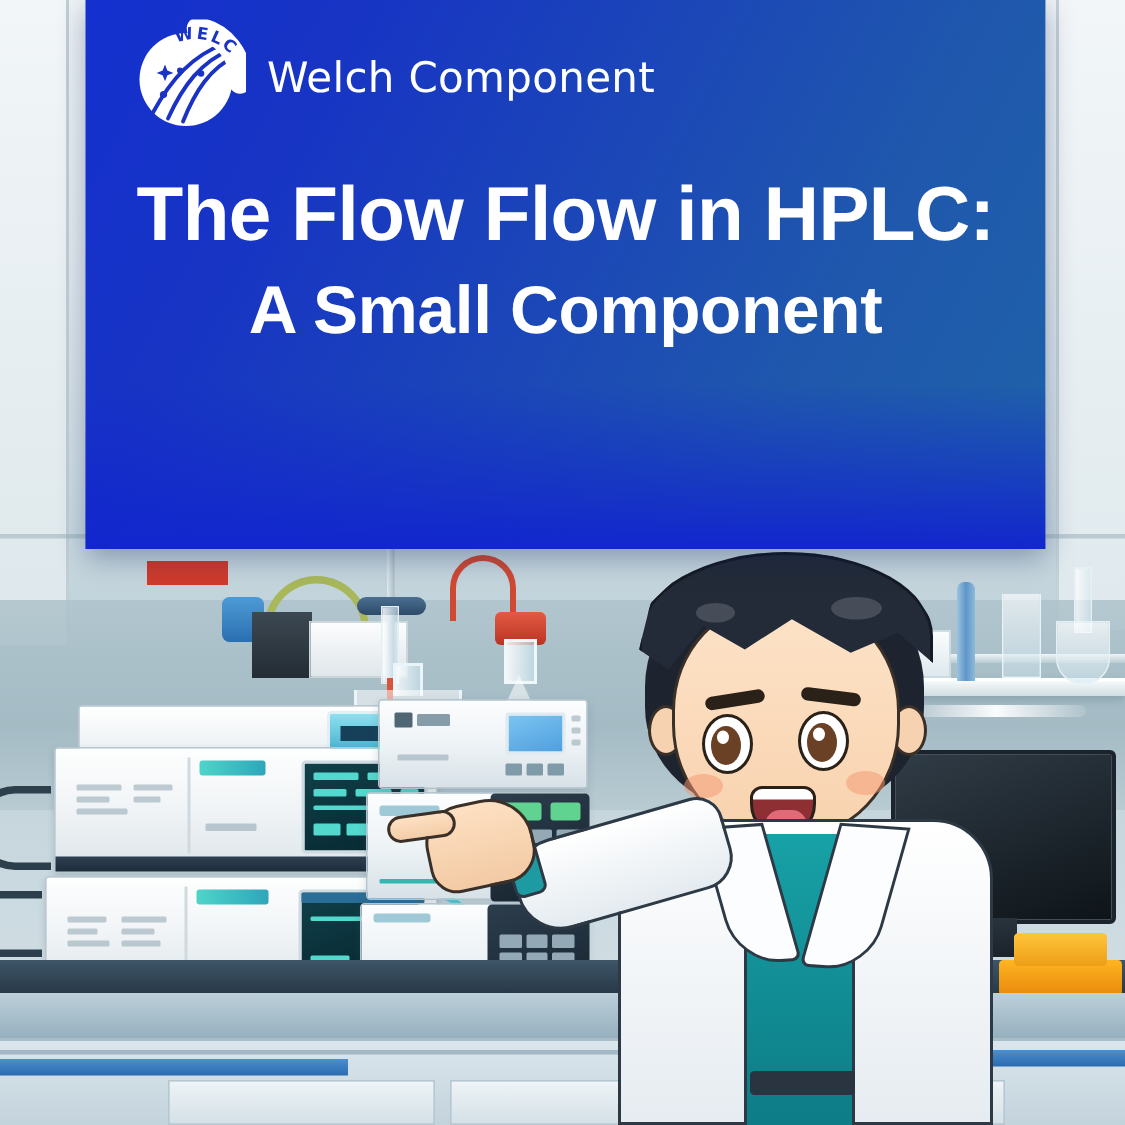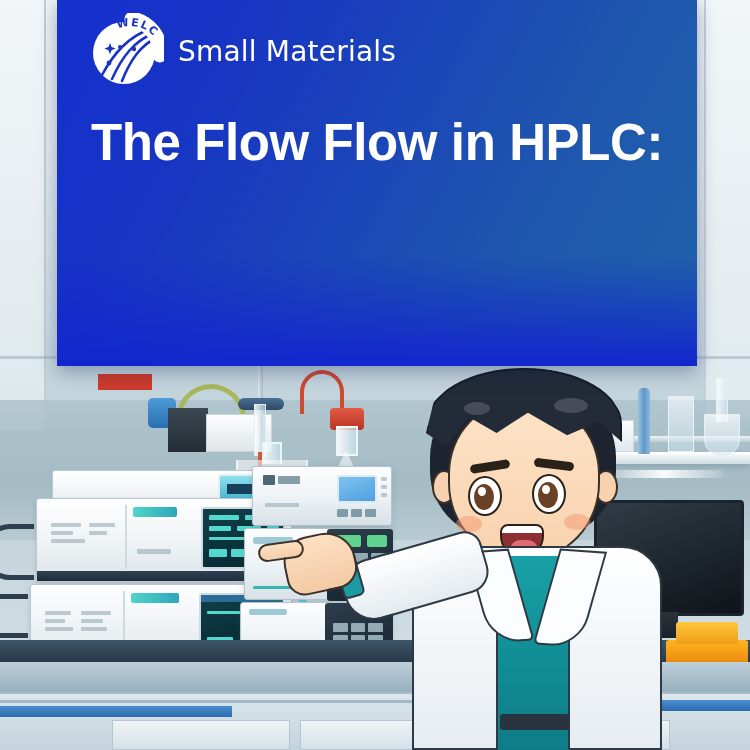--- a/index.html
+++ b/index.html
@@ -672,22 +672,23 @@
             <circle cx="32" cy="34" r="2.0" fill="#1a33c4"></circle>
             <circle cx="46" cy="36" r="2.2" fill="#1a33c4"></circle>
             <path d="M22 30 l1.6 4 4 1.6 -4 1.6 -1.6 4 -1.6 -4 -4 -1.6 4 -1.6z" fill="#1a33c4"></path>
             <path id="warc" d="M12 40 A31 31 0 0 1 68 26" fill="none"></path>
             <path d="M44 6 A34 34 0 0 1 72 42" fill="none" stroke="#ffffff" stroke-width="15" stroke-linecap="round"></path>
             <text font-family="DejaVu Sans, sans-serif" font-size="11" font-weight="bold" fill="#1a33c4" letter-spacing="1.4">
               <textPath href="#warc" startOffset="42%">WELCH</textPath>
             </text>
           </svg>
         </div>
-        <div class="wordmark">Small Materials</div>
+        <div class="wordmark">Welch Component</div>
       </div>
 
       <div class="t1">The Flow Flow in HPLC:</div>
+      <div class="t2">A Small Component</div>
 
 
     </div>
   </div>
 
 </div>
 
 </body></html>

